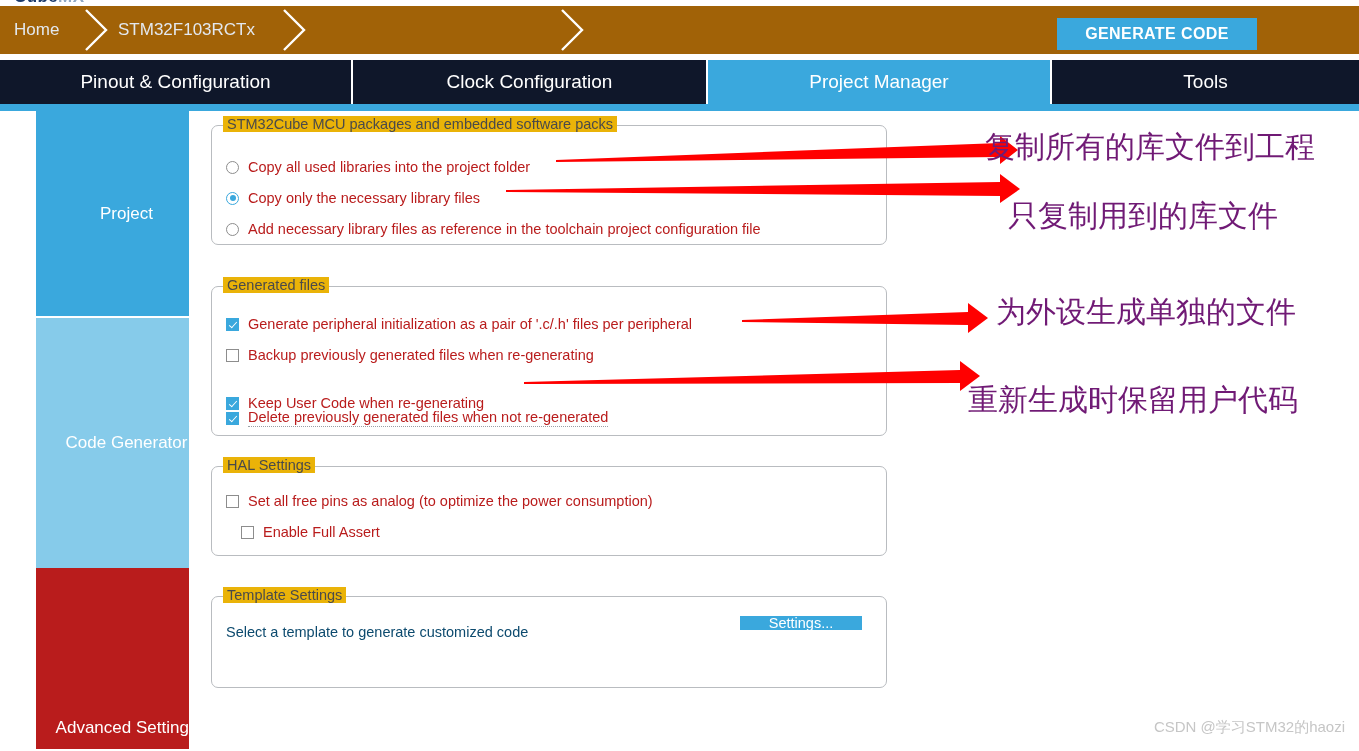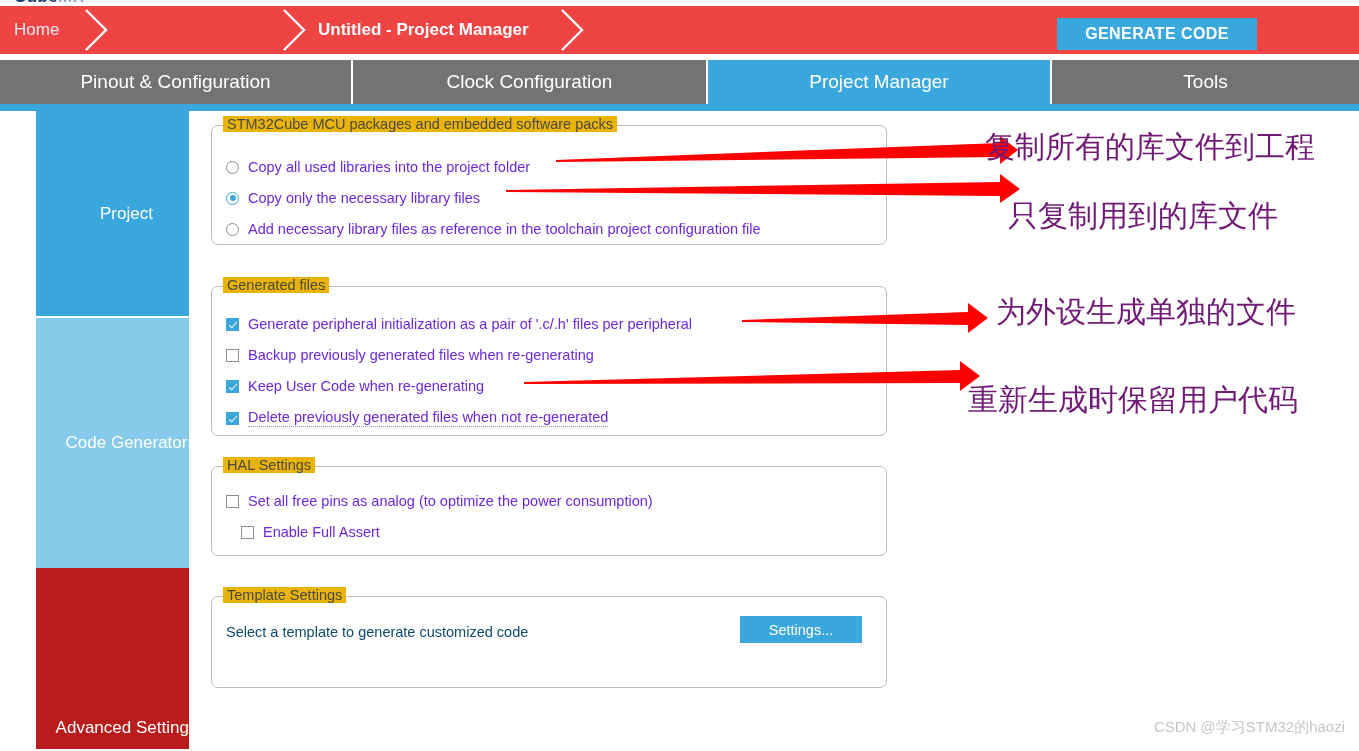--- a/index.html
+++ b/index.html
@@ -34,21 +34,21 @@
     color: #1b3a6b;
     white-space: nowrap;
   }
   .logo-text .lt2 { color: #8fa8c4; }
 
   
   .breadcrumb-bar {
     position: absolute;
     left: 0; top: 6px;
     width: 1359px; height: 48px;
-    background: #ef4444;
+    background: #a16207;
     overflow: hidden;
   }
   .crumb {
     position: absolute;
     top: 0;
     height: 48px;
     line-height: 48px;
     color: #ffffff;
     font-size: 17px;
     white-space: nowrap;
@@ -83,21 +83,21 @@
   
   .tab-bar {
     position: absolute;
     left: 0; top: 60px;
     width: 1359px; height: 44px;
     display: flex;
     background: #ffffff;
   }
   .tab {
     height: 44px;
-    background: #737373;
+    background: #0f172a;
     color: #ffffff;
     font-size: 19px;
     display: flex;
     align-items: center;
     justify-content: center;
     border-right: 2px solid #ffffff;
     cursor: pointer;
     box-sizing: border-box;
     white-space: nowrap;
   }
@@ -176,21 +176,21 @@
 
   .opt-row {
     position: absolute;
     display: flex;
     align-items: center;
     cursor: pointer;
     white-space: nowrap;
   }
   .opt-label {
     font-size: 14.5px;
-    color: #6d28d9;
+    color: #b91c1c;
     margin-left: 9px;
   }
   .opt-label.focusline {
     border-bottom: 1px dotted #9aa0a6;
     padding-bottom: 1px;
   }
 
   
   .radio {
     width: 13px; height: 13px;
@@ -239,21 +239,21 @@
 
   .tmpl-text {
     position: absolute;
     left: 14px; top: 27px;
     font-size: 14.5px;
     color: #0c4a6e;
   }
   .settings-btn {
     position: absolute;
     left: 528px; top: 19px;
-    width: 122px; height: 27px;
+    width: 122px; height: 14px;
     background: #3aa8dd;
     color: #ffffff;
     font-size: 14.5px;
     border: none;
     cursor: pointer;
     font-family: inherit;
     display: flex;
     align-items: center;
     justify-content: center;
   }
@@ -293,27 +293,27 @@
 
 <div class="breadcrumb-bar">
 
   <div class="crumb dim" style="left:14px;">Home</div>
   <div class="chev" style="left:80px;">
     <svg width="34" height="48" viewBox="0 0 34 48">
         <path d="M6 4 L26 24 L6 44" fill="none" stroke="#ffffff" stroke-width="2.4"></path>
       </svg>
   </div>
 
+  <div class="crumb dim" style="left:118px;">STM32F103RCTx</div>
   <div class="chev" style="left:278px;">
     <svg width="34" height="48" viewBox="0 0 34 48">
         <path d="M6 4 L26 24 L6 44" fill="none" stroke="#ffffff" stroke-width="2.4"></path>
       </svg>
   </div>
 
-  <div class="crumb cur" style="left:318px;">Untitled - Project Manager</div>
   <div class="chev" style="left:556px;">
     <svg width="34" height="48" viewBox="0 0 34 48">
         <path d="M6 4 L26 24 L6 44" fill="none" stroke="#ffffff" stroke-width="2.4"></path>
       </svg>
   </div>
 
   <button class="gen-code-btn">GENERATE CODE</button>
 </div>
 
 <div class="tab-bar">
@@ -363,21 +363,21 @@
     <div class="opt-row" style="left:14px; top:29px;">
       <span class="cbox on"></span>
       <span class="opt-label">Generate peripheral initialization as a pair of '.c/.h' files per peripheral</span>
     </div>
 
     <div class="opt-row" style="left:14px; top:60px;">
       <span class="cbox"></span>
       <span class="opt-label">Backup previously generated files when re-generating</span>
     </div>
 
-    <div class="opt-row" style="left:14px; top:91px;">
+    <div class="opt-row" style="left:14px; top:108px;">
       <span class="cbox on"></span>
       <span class="opt-label">Keep User Code when re-generating</span>
     </div>
 
     <div class="opt-row" style="left:14px; top:122px;">
       <span class="cbox on"></span>
       <span class="opt-label focusline">Delete previously generated files when not re-generated</span>
     </div>
   </div>
 

